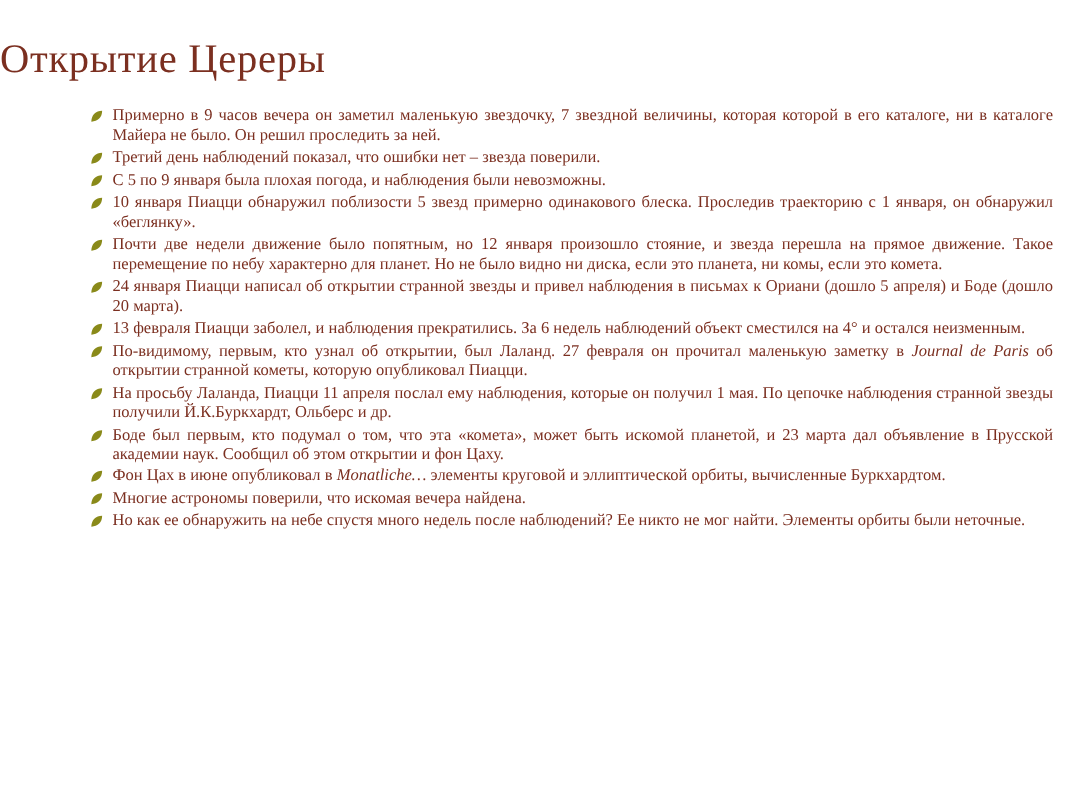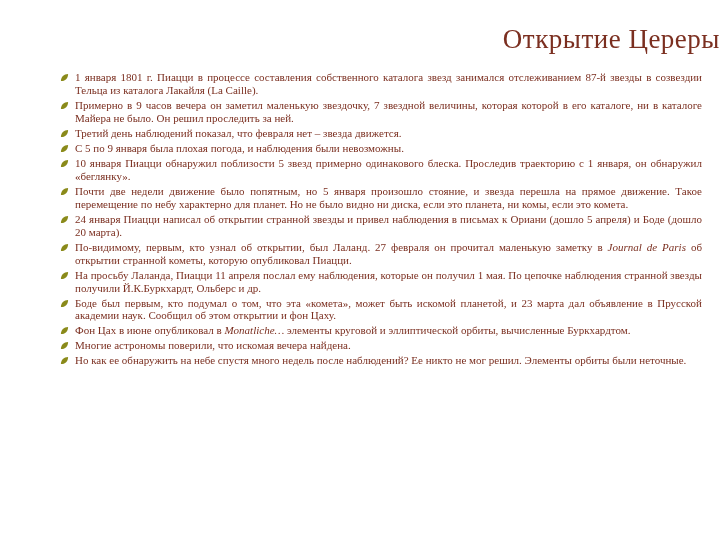--- a/index.html
+++ b/index.html
@@ -11,21 +11,21 @@
   .slide{
     width:720px;height:540px;
     background:var(--bg);
     font-family:"Liberation Serif", serif;
     overflow:hidden;
     box-sizing:border-box;
     margin:0 auto;
     position:relative;
   }
   .title{
-    text-align:right;
+    text-align:left;
     font-weight:400;
     font-size:27px;
     letter-spacing:.5px;
     margin:0;
     padding:24px 0 16px 0;
     color:var(--text-color);
   }
   .bullets{
     list-style:none;
     margin:0 18px 0 60px;
@@ -55,57 +55,57 @@
 <body>
 
 <div class="slide">
   <h1 class="title">Открытие Цереры</h1>
   <ul class="bullets" id="bullets">
       <li><span class="bullet-glyph">
           <svg width="9" height="9" viewBox="0 0 10 10" aria-hidden="true">
             <path d="M1 9 C1 4.2 4.2 1 9 1 C9 5.8 5.8 9 1 9 Z" fill="currentColor"></path>
             <path d="M1.5 8.5 L7 3" stroke="currentColor" stroke-width="0.8" fill="none" opacity="0.6"></path>
           </svg>
-        </span><span class="bullet-text">1 января 1801 г. Пиацци в процессе составления собственного каталога звезд занимался отслеживанием 87-й звезды в созвездии Тельца из каталога Лакайля (La Caille).</span></li>
-      <li><span class="bullet-glyph">
-          <svg width="9" height="9" viewBox="0 0 10 10" aria-hidden="true">
-            <path d="M1 9 C1 4.2 4.2 1 9 1 C9 5.8 5.8 9 1 9 Z" fill="currentColor"></path>
-            <path d="M1.5 8.5 L7 3" stroke="currentColor" stroke-width="0.8" fill="none" opacity="0.6"></path>
-          </svg>
         </span><span class="bullet-text">Примерно в 9 часов вечера он заметил маленькую звездочку, 7 звездной величины, которая которой в его каталоге, ни в каталоге Майера не было. Он решил проследить за ней.</span></li>
       <li><span class="bullet-glyph">
           <svg width="9" height="9" viewBox="0 0 10 10" aria-hidden="true">
             <path d="M1 9 C1 4.2 4.2 1 9 1 C9 5.8 5.8 9 1 9 Z" fill="currentColor"></path>
             <path d="M1.5 8.5 L7 3" stroke="currentColor" stroke-width="0.8" fill="none" opacity="0.6"></path>
           </svg>
-        </span><span class="bullet-text">Третий день наблюдений показал, что февраля нет – звезда движется.</span></li>
+        </span><span class="bullet-text">Третий день наблюдений показал, что ошибки нет – звезда поверили.</span></li>
       <li><span class="bullet-glyph">
           <svg width="9" height="9" viewBox="0 0 10 10" aria-hidden="true">
             <path d="M1 9 C1 4.2 4.2 1 9 1 C9 5.8 5.8 9 1 9 Z" fill="currentColor"></path>
             <path d="M1.5 8.5 L7 3" stroke="currentColor" stroke-width="0.8" fill="none" opacity="0.6"></path>
           </svg>
         </span><span class="bullet-text">С 5 по 9 января была плохая погода, и наблюдения были невозможны.</span></li>
       <li><span class="bullet-glyph">
           <svg width="9" height="9" viewBox="0 0 10 10" aria-hidden="true">
             <path d="M1 9 C1 4.2 4.2 1 9 1 C9 5.8 5.8 9 1 9 Z" fill="currentColor"></path>
             <path d="M1.5 8.5 L7 3" stroke="currentColor" stroke-width="0.8" fill="none" opacity="0.6"></path>
           </svg>
         </span><span class="bullet-text">10 января Пиацци обнаружил поблизости 5 звезд примерно одинакового блеска. Проследив траекторию с 1 января, он обнаружил «беглянку».</span></li>
       <li><span class="bullet-glyph">
           <svg width="9" height="9" viewBox="0 0 10 10" aria-hidden="true">
             <path d="M1 9 C1 4.2 4.2 1 9 1 C9 5.8 5.8 9 1 9 Z" fill="currentColor"></path>
             <path d="M1.5 8.5 L7 3" stroke="currentColor" stroke-width="0.8" fill="none" opacity="0.6"></path>
           </svg>
-        </span><span class="bullet-text">Почти две недели движение было попятным, но 5 января произошло стояние, и звезда перешла на прямое движение. Такое перемещение по небу характерно для планет. Но не было видно ни диска, если это планета, ни комы, если это комета.</span></li>
+        </span><span class="bullet-text">Почти две недели движение было попятным, но 12 января произошло стояние, и звезда перешла на прямое движение. Такое перемещение по небу характерно для планет. Но не было видно ни диска, если это планета, ни комы, если это комета.</span></li>
       <li><span class="bullet-glyph">
           <svg width="9" height="9" viewBox="0 0 10 10" aria-hidden="true">
             <path d="M1 9 C1 4.2 4.2 1 9 1 C9 5.8 5.8 9 1 9 Z" fill="currentColor"></path>
             <path d="M1.5 8.5 L7 3" stroke="currentColor" stroke-width="0.8" fill="none" opacity="0.6"></path>
           </svg>
         </span><span class="bullet-text">24 января Пиацци написал об открытии странной звезды и привел наблюдения в письмах к Ориани (дошло 5 апреля) и Боде (дошло 20 марта).</span></li>
+      <li><span class="bullet-glyph">
+          <svg width="9" height="9" viewBox="0 0 10 10" aria-hidden="true">
+            <path d="M1 9 C1 4.2 4.2 1 9 1 C9 5.8 5.8 9 1 9 Z" fill="currentColor"></path>
+            <path d="M1.5 8.5 L7 3" stroke="currentColor" stroke-width="0.8" fill="none" opacity="0.6"></path>
+          </svg>
+        </span><span class="bullet-text">13 февраля Пиацци заболел, и наблюдения прекратились. За 6 недель наблюдений объект сместился на 4° и остался неизменным.</span></li>
       <li><span class="bullet-glyph">
           <svg width="9" height="9" viewBox="0 0 10 10" aria-hidden="true">
             <path d="M1 9 C1 4.2 4.2 1 9 1 C9 5.8 5.8 9 1 9 Z" fill="currentColor"></path>
             <path d="M1.5 8.5 L7 3" stroke="currentColor" stroke-width="0.8" fill="none" opacity="0.6"></path>
           </svg>
         </span><span class="bullet-text">По-видимому, первым, кто узнал об открытии, был Лаланд. 27 февраля он прочитал маленькую заметку в <i>Journal de Paris</i> об открытии странной кометы, которую опубликовал Пиацци.</span></li>
       <li><span class="bullet-glyph">
           <svg width="9" height="9" viewBox="0 0 10 10" aria-hidden="true">
             <path d="M1 9 C1 4.2 4.2 1 9 1 C9 5.8 5.8 9 1 9 Z" fill="currentColor"></path>
             <path d="M1.5 8.5 L7 3" stroke="currentColor" stroke-width="0.8" fill="none" opacity="0.6"></path>
@@ -127,15 +127,15 @@
           <svg width="9" height="9" viewBox="0 0 10 10" aria-hidden="true">
             <path d="M1 9 C1 4.2 4.2 1 9 1 C9 5.8 5.8 9 1 9 Z" fill="currentColor"></path>
             <path d="M1.5 8.5 L7 3" stroke="currentColor" stroke-width="0.8" fill="none" opacity="0.6"></path>
           </svg>
         </span><span class="bullet-text">Многие астрономы поверили, что искомая вечера найдена.</span></li>
       <li><span class="bullet-glyph">
           <svg width="9" height="9" viewBox="0 0 10 10" aria-hidden="true">
             <path d="M1 9 C1 4.2 4.2 1 9 1 C9 5.8 5.8 9 1 9 Z" fill="currentColor"></path>
             <path d="M1.5 8.5 L7 3" stroke="currentColor" stroke-width="0.8" fill="none" opacity="0.6"></path>
           </svg>
-        </span><span class="bullet-text">Но как ее обнаружить на небе спустя много недель после наблюдений? Ее никто не мог решил. Элементы орбиты были неточные.</span></li>
+        </span><span class="bullet-text">Но как ее обнаружить на небе спустя много недель после наблюдений? Ее никто не мог найти. Элементы орбиты были неточные.</span></li>
     </ul>
 </div>
 
 </body></html>

